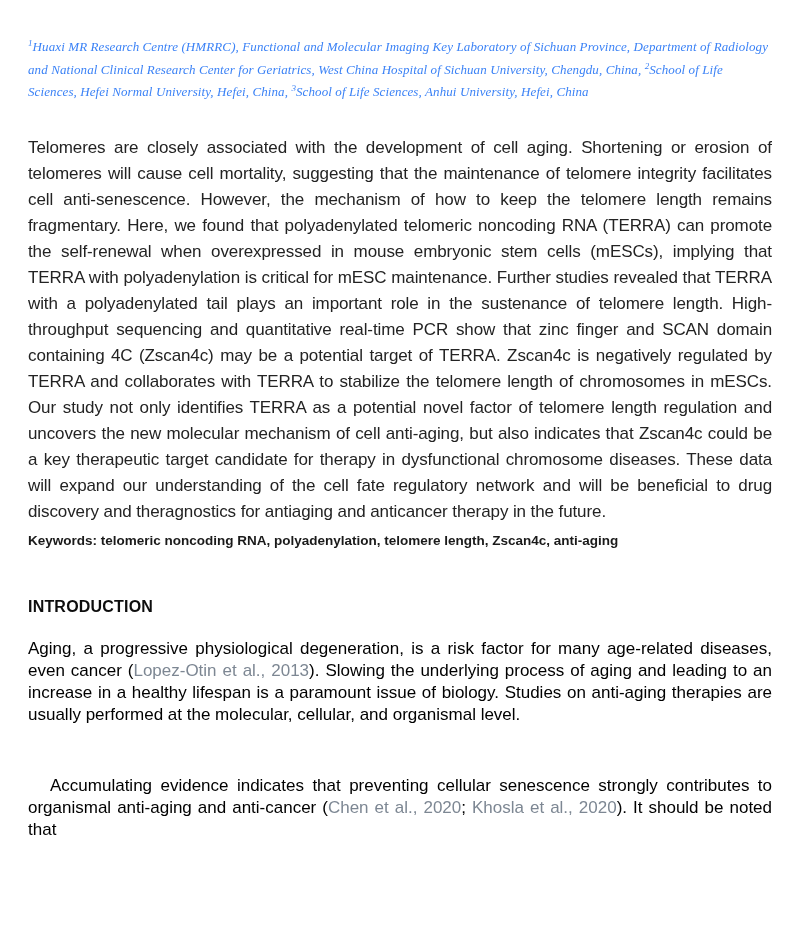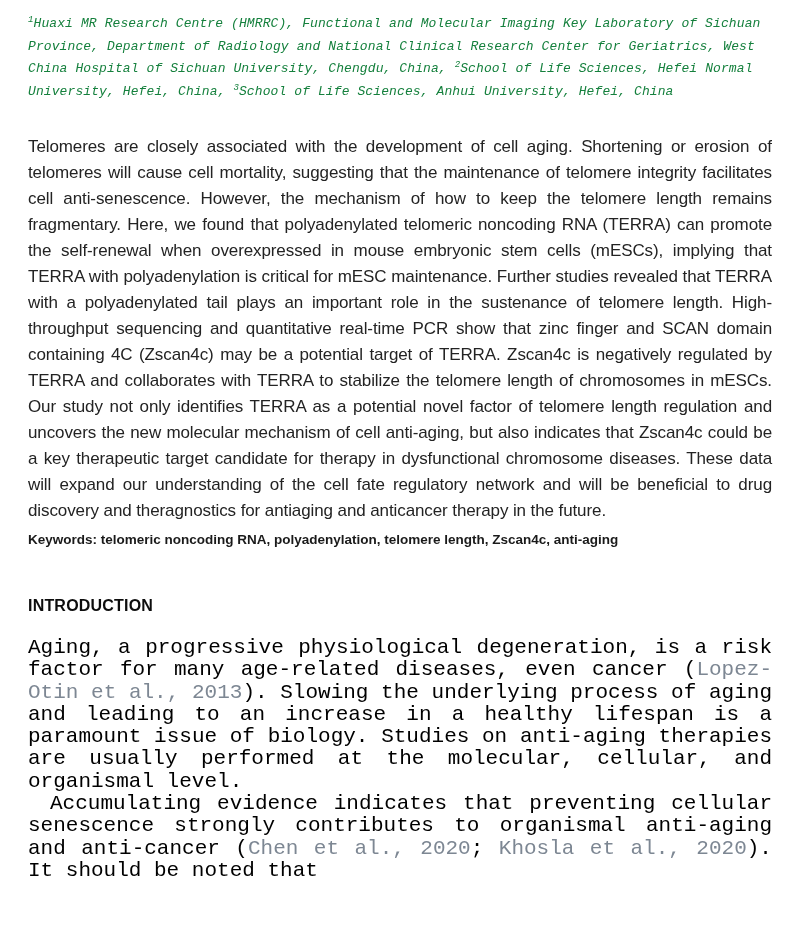--- a/index.html
+++ b/index.html
@@ -27,26 +27,27 @@
     color: #111111;
     letter-spacing: 0.1px;
   }
   .authors sup {
     font-size: 10px;
     line-height: 0;
     position: relative;
     top: -1px;
   }
   .affiliations {
-    font-family: Liberation Mono, monospace;
+    margin-top: 23px;
+    font-family: Liberation Serif, serif;
     font-style: italic;
     font-weight: 400;
     font-size: 13px;
     line-height: 22.5px;
-    color: #15803d;
+    color: #3b82f6;
     letter-spacing: 0.1px;
   }
   .affiliations sup {
     font-size: 9px;
     line-height: 0;
   }
   .abstract {
     margin-top: 31px;
     font-family: Liberation Sans, sans-serif;
     font-size: 17px;
@@ -66,31 +67,32 @@
   .section-heading {
     margin-top: 46px;
     font-family: "Liberation Sans", sans-serif;
     font-weight: bold;
     font-size: 16px;
     line-height: 24px;
     color: #0d0d0d;
     letter-spacing: 0.2px;
   }
   .body-para {
-    font-family: Liberation Mono, monospace;
-    font-size: 21px;
+    font-family: Liberation Sans, sans-serif;
+    font-size: 17px;
     line-height: 22.3px;
     text-align: justify;
     color: #000000;
   }
   .body-para.first {
     margin-top: 19px;
   }
   .body-para.indent {
     text-indent: 22px;
+    margin-top: 48px;
   }
   .citation {
     color: #7d8793;
     text-decoration: none;
     cursor: pointer;
   }
 </style>
 </head>
 <body>
 

